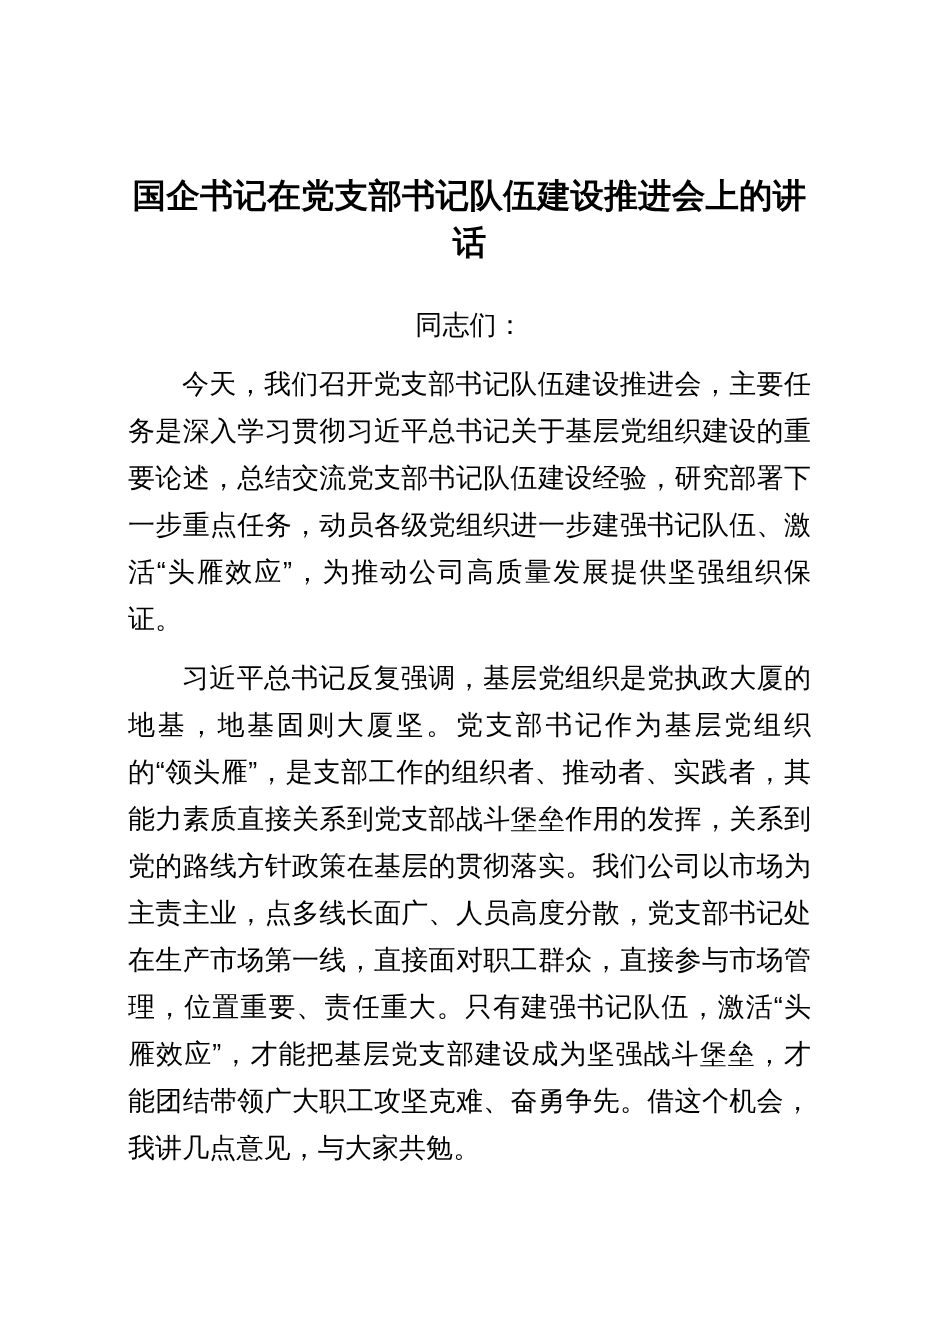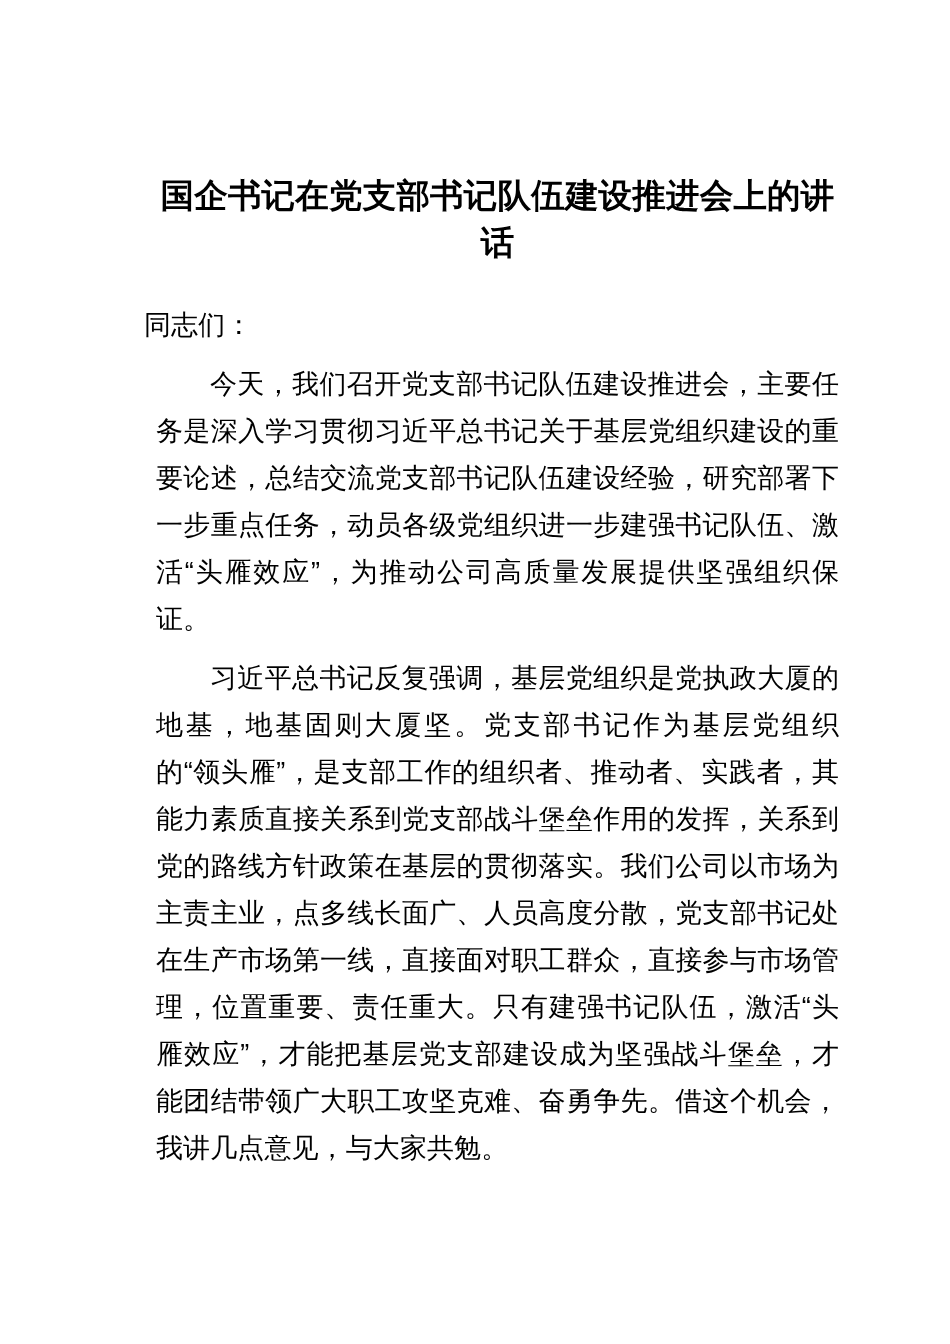--- a/index.html
+++ b/index.html
@@ -12,21 +12,21 @@
     position: relative;
     width: 950px;
     height: 1344px;
     background: #ffffff;
     overflow: hidden;
     box-sizing: border-box;
   }
 
   .doc-body {
     position: absolute;
-    left: 144px;
+    left: 116px;
     top: 0;
     width: 707px;
   }
 
   .doc-title {
     margin: 0;
     padding: 0;
     padding-top: 172px;
     font-family: "Liberation Sans", "DejaVu Sans", sans-serif;
     font-size: 33.5px;
@@ -38,21 +38,21 @@
   }
 
   .salutation {
     margin: 0;
     padding: 0;
     padding-top: 36px;
     font-family: "Liberation Sans", "DejaVu Sans", sans-serif;
     font-size: 27px;
     line-height: 47px;
     color: #000000;
-    text-align: left;
+    text-align: center;
     letter-spacing: 0.1px;
   }
 
   .para {
     margin: 12px;
     padding: 0;
     text-indent: 54px;
     font-family: "Liberation Sans", "DejaVu Sans", sans-serif;
     font-size: 27px;
     line-height: 47px;

